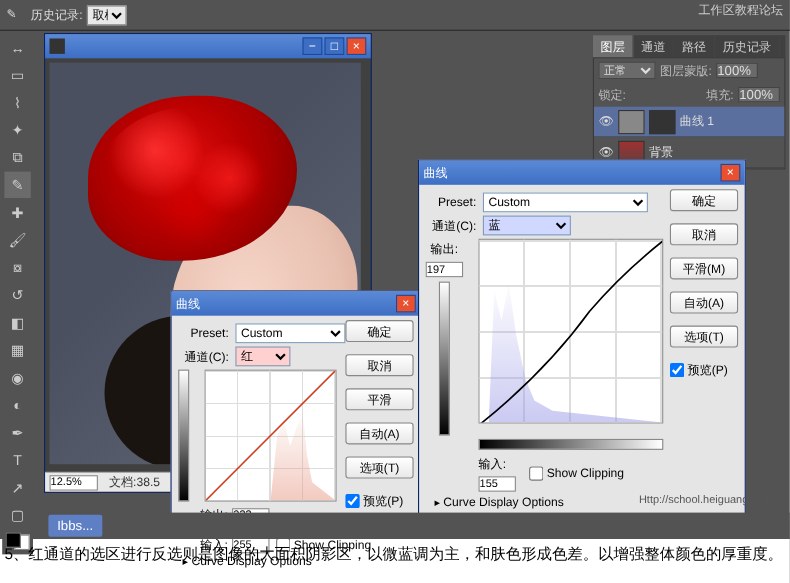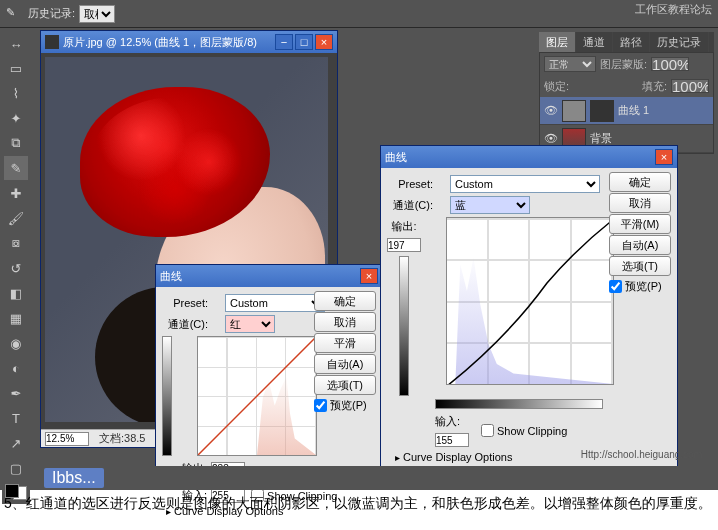--- a/index.html
+++ b/index.html
@@ -26,51 +26,51 @@
 .flowers { position: absolute; top: 30px; left: 35px; width: 190px; height: 150px; background: radial-gradient(circle at 45% 40%, #d02020, #a01010 60%, #700808); border-radius: 50% 45% 55% 40%; filter: contrast(1.2); }
 .flowers::before { content: ""; position: absolute; inset: 10px; background: radial-gradient(circle at 30% 30%, rgba(255,80,80,.6), transparent 30%), radial-gradient(circle at 70% 50%, rgba(255,60,60,.5), transparent 25%), radial-gradient(circle at 50% 70%, rgba(200,20,20,.7), transparent 30%); border-radius: inherit; }
 .face { position: absolute; top: 130px; left: 110px; width: 170px; height: 200px; background: radial-gradient(ellipse at 40% 40%, #f5d5c8, #e8c0b0 60%, #d0a090); border-radius: 50% 35% 55% 45%; }
 .face::after { content: ""; position: absolute; bottom: -40px; left: -60px; width: 140px; height: 140px; background: #1a1410; border-radius: 50%; }
 .status-bar { position: absolute; bottom: 0; left: 0; right: 0; height: 18px; background: #e8e8e8; display: flex; align-items: center; padding: 0 4px; font-size: 10px; color: #333; border-top: 1px solid #aaa; }
 .status-bar input { width: 44px; height: 14px; border: 1px solid #888; font-size: 10px; }
 .curves-dlg { position: absolute; background: #e5e5e5; border: 1px solid #0a246a; font-size: 11px; }
 .curves-dlg.cd1 { left: 155px; top: 264px; width: 228px; height: 224px; }
 .curves-dlg.cd2 { left: 380px; top: 145px; width: 298px; height: 340px; }
 .dlg-body { padding: 4px 6px; }
-.row { display: flex; align-items: center; margin: 3px 0; gap: 17px; }
+.row { display: flex; align-items: center; margin: 3px 0; gap: 6px; }
 .row .lbl { width: 46px; text-align: right; }
 .row select, .row input[type=text] { height: 18px; border: 1px solid #7f9db9; background: #fff; font-size: 11px; }
 .curve-box { border: 1px solid #888; background: #fff; position: relative; }
 .cd1 .curve-box { width: 120px; height: 120px; margin-left: 8px; }
 .cd2 .curve-box { width: 168px; height: 168px; margin-left: 8px; }
 .curve-box::before { content: ""; position: absolute; inset: 0; background: repeating-linear-gradient(0deg, transparent 0 24%, #ddd 24% 25%), repeating-linear-gradient(90deg, transparent 0 24%, #ddd 24% 25%); }
 .cd1 .histo { position: absolute; bottom: 0; left: 0; right: 0; height: 70%; background: linear-gradient(0deg, rgba(230,150,130,.5), transparent); clip-path: polygon(50% 100%, 55% 30%, 60% 10%, 65% 40%, 70% 20%, 75% 5%, 78% 50%, 82% 80%, 100% 100%); }
 .cd2 .histo { position: absolute; bottom: 0; left: 0; right: 0; height: 80%; background: linear-gradient(0deg, rgba(150,150,230,.5), transparent); clip-path: polygon(5% 100%, 8% 10%, 12% 30%, 16% 5%, 20% 40%, 25% 70%, 30% 85%, 40% 92%, 100% 100%); }
 .curve-line { position: absolute; inset: 0; }
 .cd1 .curve-line svg line { stroke: #d04020; }
 .cd2 .curve-line svg path { stroke: #000; fill: none; }
-.btn-col { position: absolute; right: 6px; top: 26px; width: 62px; display: flex; flex-direction: column; gap: 1px; }
+.btn-col { position: absolute; right: 6px; top: 26px; width: 62px; display: flex; flex-direction: column; gap: 11px; }
 .btn { height: 20px; border: 1px solid #888; background: linear-gradient(#fff,#e8e8e8); font-size: 11px; display: flex; align-items: center; justify-content: center; border-radius: 3px; }
 .out-in { display: flex; align-items: center; gap: 4px; margin-top: 2px; font-size: 10px; }
 .out-in input { width: 34px; height: 14px; border: 1px solid #888; font-size: 10px; }
 .right-panels { position: absolute; right: 4px; top: 32px; width: 175px; }
 .panel-tabs { height: 20px; background: #404040; display: flex; font-size: 10px; }
 .panel-tabs .tab { padding: 3px 7px; color: #ccc; border-right: 1px solid #444; }
 .panel-tabs .tab.act { background: #6f6f6f; color: #fff; }
 .panel-body { background: #535353; border: 1px solid #3a3a3a; }
 .panel-row1 { display: flex; align-items: center; height: 22px; padding: 0 4px; color: #bbb; font-size: 10px; gap: 4px; }
 .panel-row1 select { width: 52px; height: 16px; background: #6a6a6a; border: 1px solid #444; color: #ddd; font-size: 10px; }
-.panel-row1 input { width: 38px; height: 14px; background: #6a6a6a; border: 1px solid #444; color: #ddd; font-size: 15px; }
+.panel-row1 input { width: 38px; height: 14px; background: #6a6a6a; border: 1px solid #444; color: #ddd; font-size: 12px; }
 .layer-row { display: flex; align-items: center; height: 28px; padding: 2px 4px; background: #535353; border-bottom: 1px solid #444; color: #ddd; gap: 4px; }
 .layer-row.sel { background: #5a6f9e; }
 .layer-row .eye { width: 14px; height: 14px; }
 .layer-row .thumb { width: 24px; height: 22px; background: #888; border: 1px solid #333; }
 .layer-row .mask { width: 24px; height: 22px; background: #333; border: 1px solid #333; }
 .taskbar { position: absolute; bottom: 0; left: 42px; right: 0; height: 24px; background: #535353; display: flex; align-items: center; }
-.taskbar .item { height: 20px; padding: 0 8px; background: #5e7fc4; color: #fff; display: flex; align-items: center; margin-left: 2px; font-size: 16px; border-radius: 2px; }
+.taskbar .item { height: 20px; padding: 0 8px; background: #5e7fc4; color: #fff; display: flex; align-items: center; margin-left: 2px; font-size: 12px; border-radius: 2px; }
 .caption-text { position: absolute; top: 494px; left: 4px; right: 4px; font-size: 14px; line-height: 1.3; color: #000; }
 .watermark { position: absolute; right: 16px; bottom: 30px; text-align: right; }
 .watermark .wm1 { font-size: 17px; font-weight: bold; color: #000; }
 .watermark .wm1 .s { color: #d02020; font-size: 22px; font-weight: bold; margin-right: 2px; }
 .watermark .wm2 { font-size: 10px; color: #555; }
 .gradient-strip-h { height: 10px; background: linear-gradient(90deg, #000, #fff); border: 1px solid #888; }
 .gradient-strip-v { width: 10px; background: linear-gradient(180deg, #fff, #000); border: 1px solid #888; }
 .chk { display: flex; align-items: center; gap: 3px; font-size: 10px; margin-top: 2px; }
 </style>
 </head>
@@ -107,21 +107,20 @@
     <div class="t">▢</div>
     <div class="swatch">
         <div class="bg"></div>
         <div class="fg"></div>
       </div>
   </div>
 
   <div class="doc-win">
     <div class="title-bar">
       <span class="ic"></span>
-      <span>原片.jpg @ 12.5% (曲线 1，图层蒙版/8)</span>
       <div class="btns">
         <div class="wb">−</div>
         <div class="wb">□</div>
         <div class="wb close">×</div>
       </div>
     </div>
     <div class="doc-img">
       <div class="face"></div>
       <div class="flowers"></div>
     </div>

